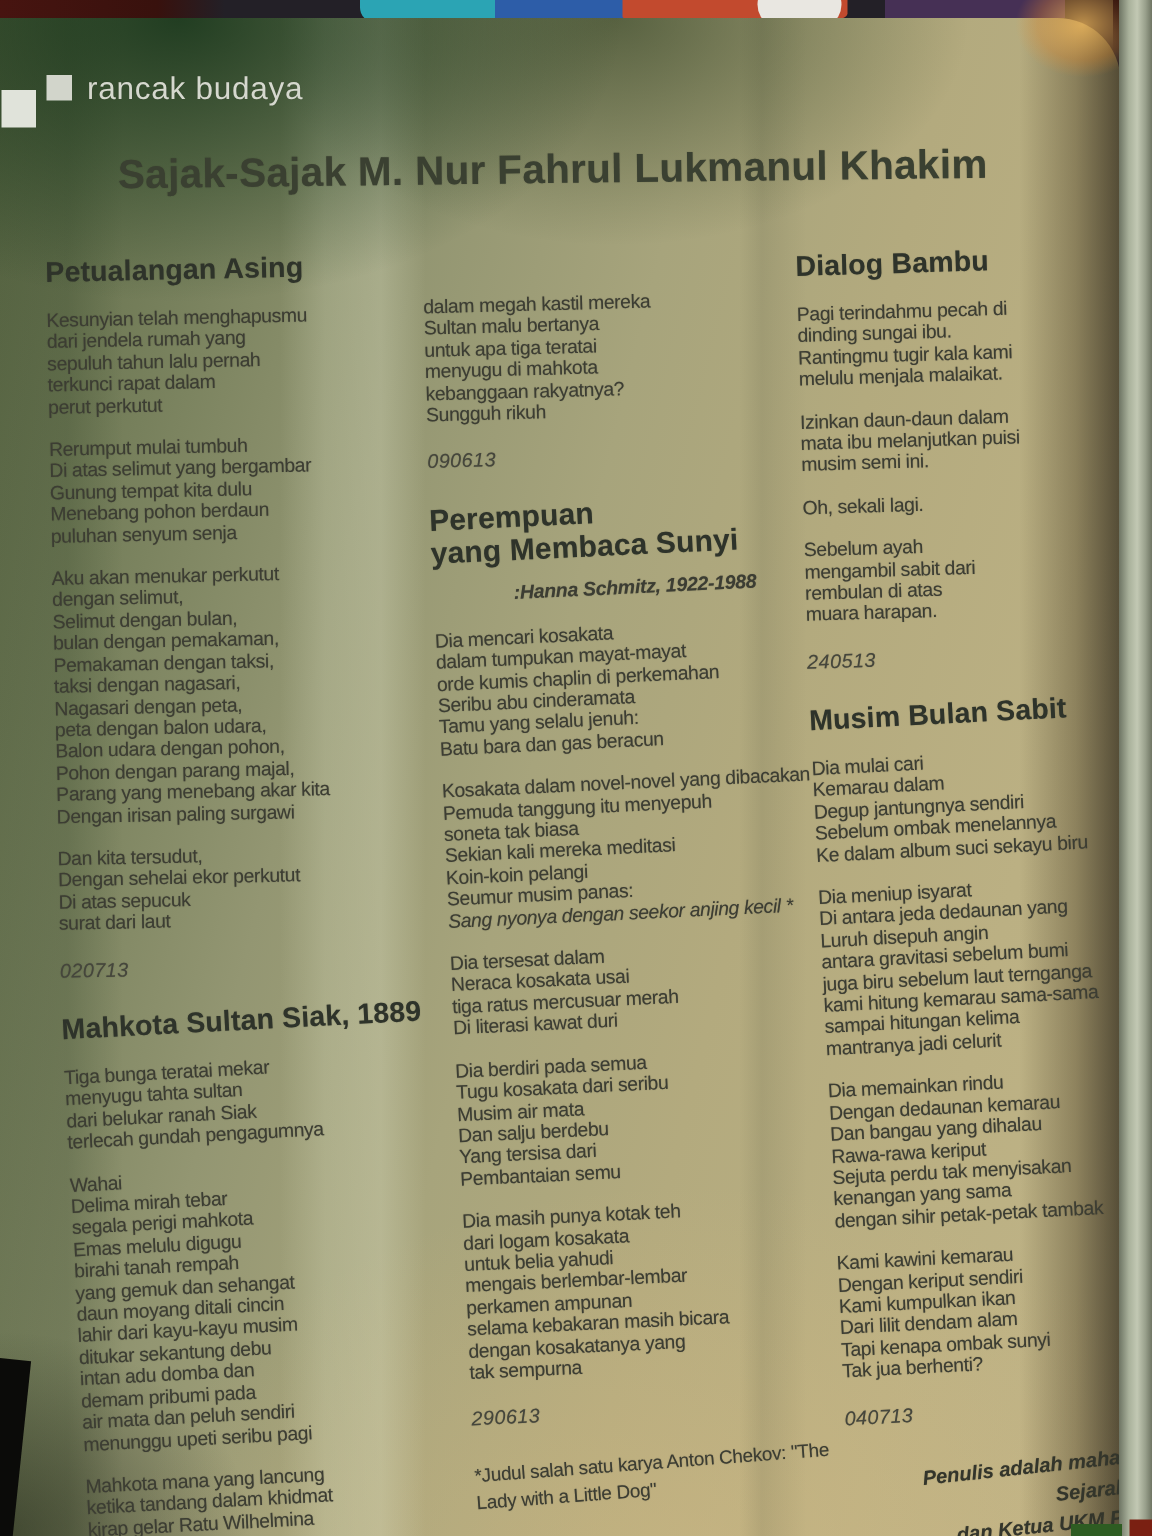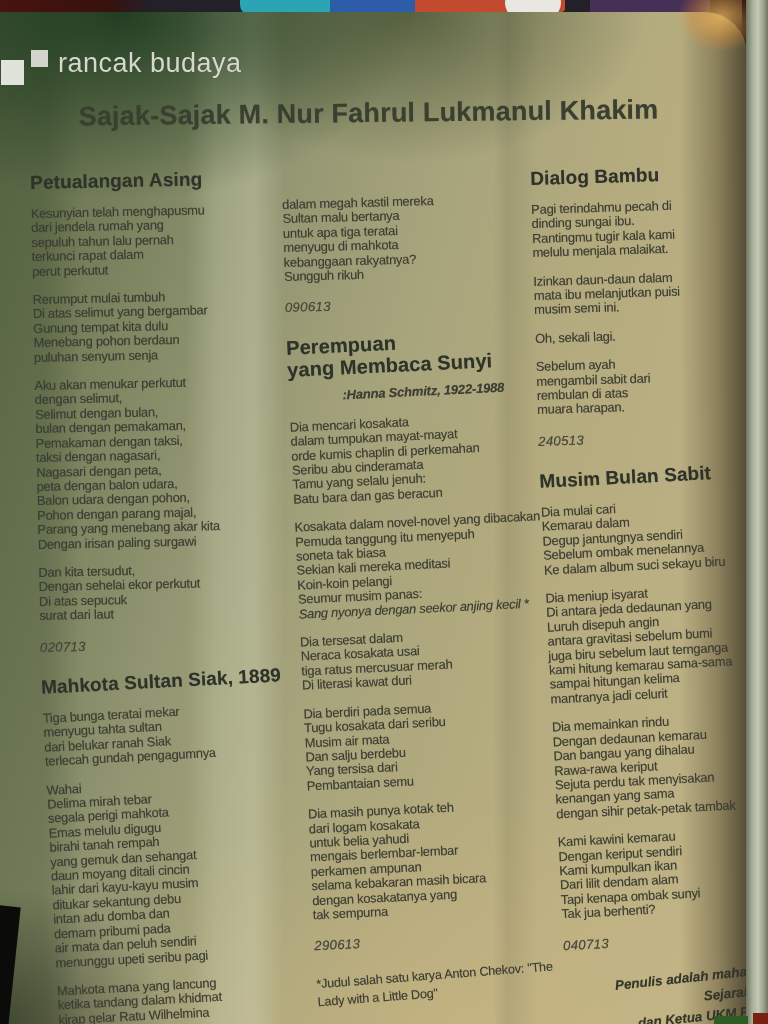--- a/index.html
+++ b/index.html
@@ -27,21 +27,21 @@
       linear-gradient(90deg,transparent 25%,rgba(224,228,198,.24) 29%,rgba(227,230,202,.3) 34%,transparent 38%),
       linear-gradient(90deg,rgba(35,55,30,.2) 0%,rgba(35,55,30,.22) 6%,transparent 11%),
       linear-gradient(90deg,transparent 66%,rgba(60,65,45,.12) 68%,transparent 72%),
       radial-gradient(70% 35% at 62% 102%,rgba(212,186,130,.45),transparent 72%),
       linear-gradient(104deg,#5d6a46 0%,#77805c 16%,#939672 32%,#a7a47c 48%,#b3aa7e 64%,#bbb083 82%,#c0b487 100%);}
 
   .logo{position:absolute;top:34px;left:6px;height:44px;}
   .sq{position:absolute;display:block;}
   .sq-big{left:-5px;top:14px;width:23px;height:25px;background:#e0e3da;}
   .sq-small{left:25px;top:4px;width:17px;height:17px;background:#d2d5cb;}
-  .logo-text{position:absolute;left:52px;top:2px;font-size:27px;color:#d5d8ce;
+  .logo-text{position:absolute;left:52px;top:2px;font-size:21px;color:#d5d8ce;
     letter-spacing:.5px;white-space:nowrap;}
 
   h1{position:absolute;top:86px;left:30px;right:40px;margin:0;text-align:center;
     font-size:27px;font-weight:bold;color:#3a4031;letter-spacing:.2px;
     transform:rotate(-.7deg);}
 
   .col{position:absolute;}
   .col1{left:30px;top:160px;width:248px;transform:rotate(-1.2deg);transform-origin:top left;}
   .col2{left:282px;top:186px;width:246px;transform:rotate(-1.5deg);transform-origin:top left;}
   .col3{left:530px;top:156px;width:220px;transform:rotate(-1.7deg);transform-origin:top left;}

